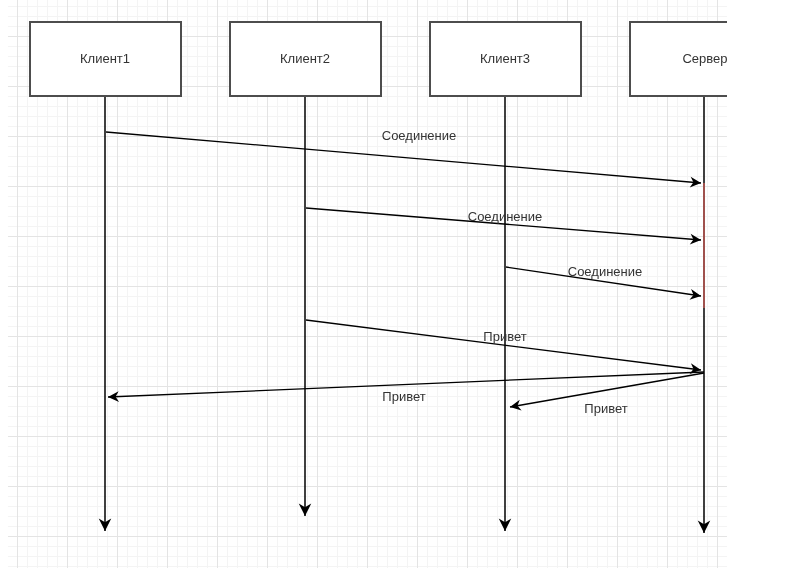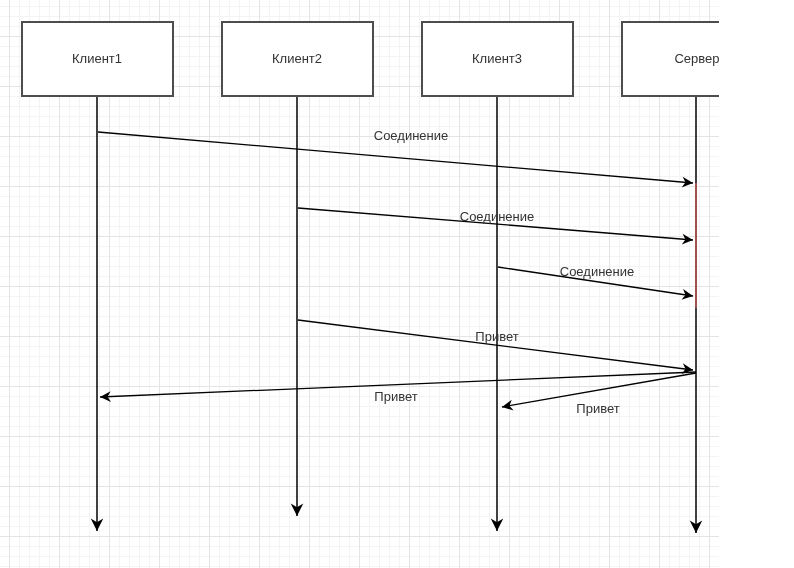--- a/index.html
+++ b/index.html
@@ -13,20 +13,21 @@
     height: 568px;
     overflow: hidden;
     background-color: #ffffff;
     background-image:
       linear-gradient(#e4e4e4 1px, transparent 1px),
       linear-gradient(90deg, #e4e4e4 1px, transparent 1px),
       linear-gradient(#f4f4f4 1px, transparent 1px),
       linear-gradient(90deg, #f4f4f4 1px, transparent 1px);
     background-size: 50px 50px, 50px 50px, 10px 10px, 10px 10px;
     background-position: 9px 36px, 9px 36px, 9px 6px, 9px 6px;
+    margin-left: 8px;
   }
   svg.diagram { position: absolute; left: 0; top: 0; }
   .actor-rect { fill: #ffffff; stroke: #4d4d4d; stroke-width: 2; }
   .actor-label {
     font-family: "Liberation Sans", sans-serif;
     font-size: 13px;
     fill: #333333;
     text-anchor: middle;
   }
   .lifeline { stroke: #000000; stroke-width: 1.5; fill: none; }

